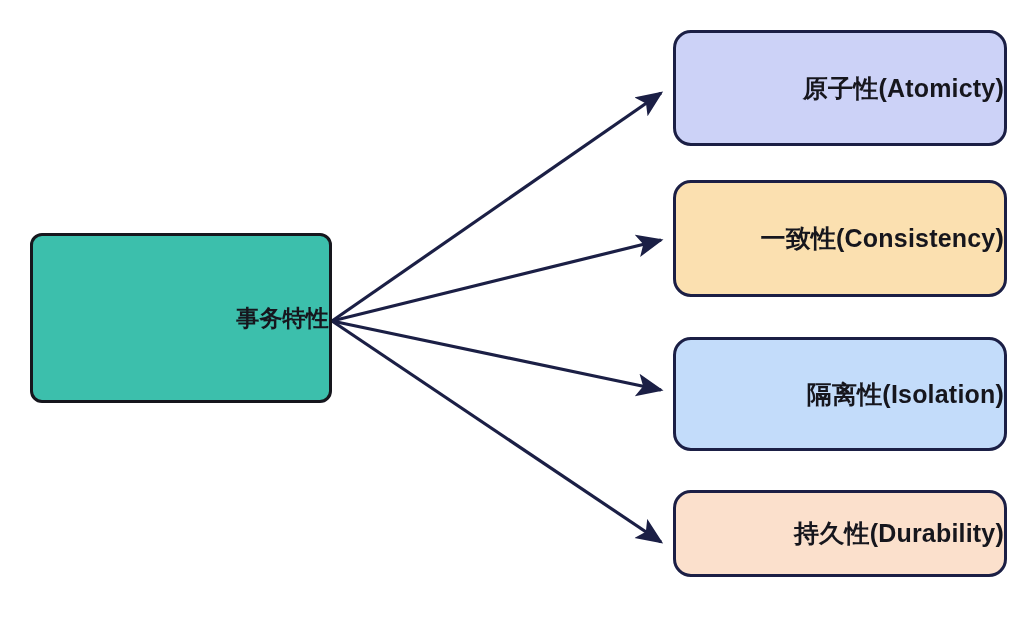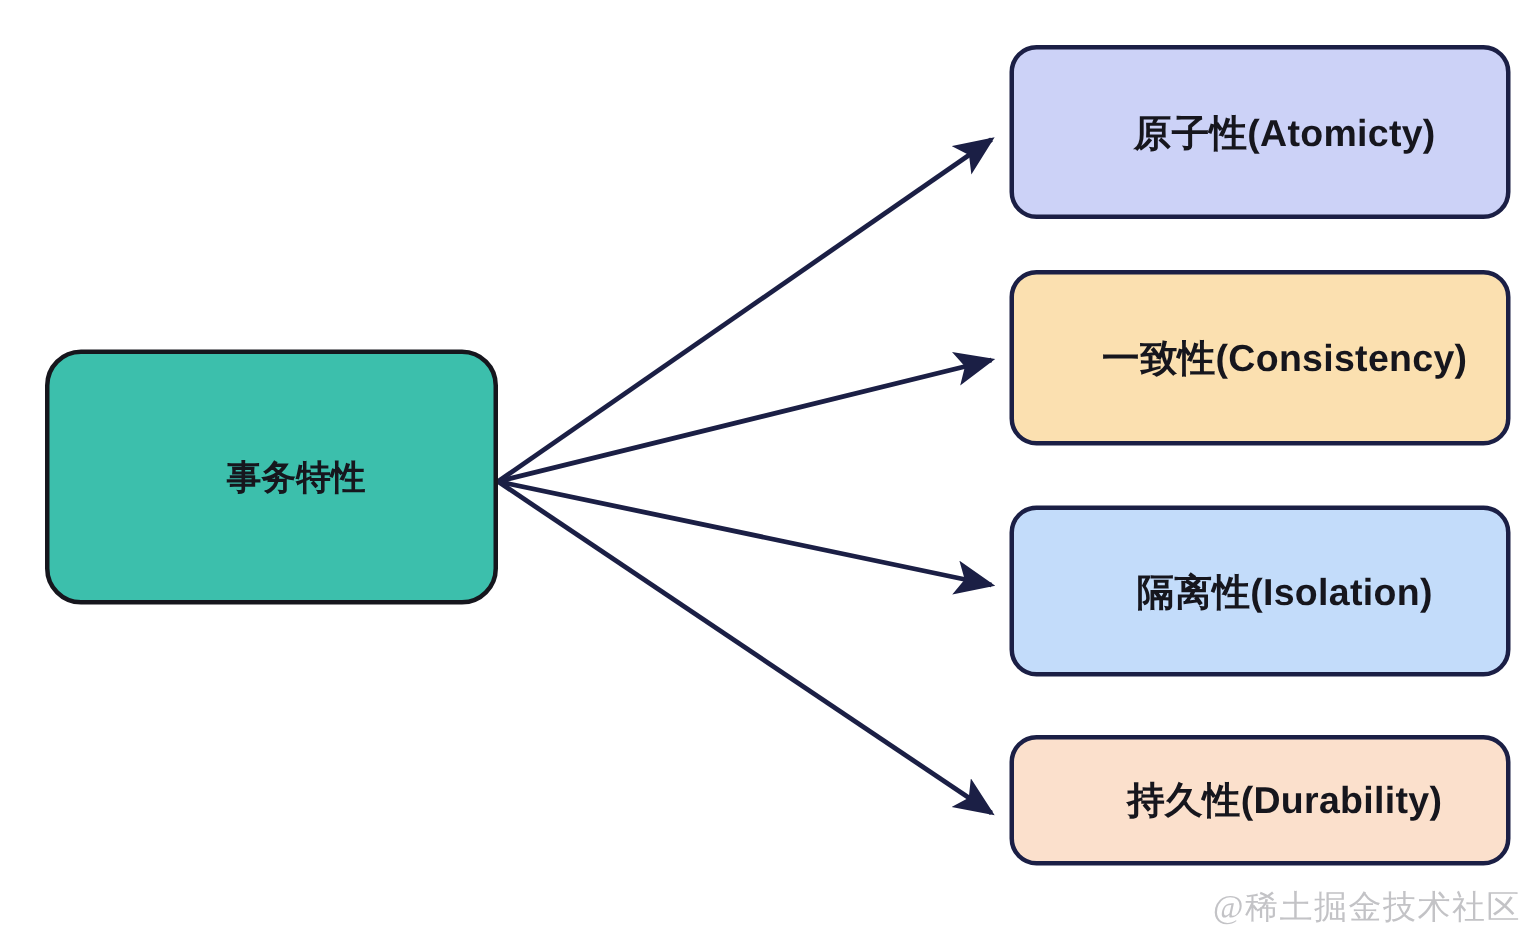--- a/index.html
+++ b/index.html
@@ -30,40 +30,40 @@
     width: 1022px;
     height: 624px;
     pointer-events: none;
   }
 
   .node {
     position: absolute;
     box-sizing: border-box;
     display: flex;
     align-items: center;
-    justify-content: center;
+    justify-content: flex-end;
     text-align: center;
     padding-left: 33px;
   }
 
   .node-label {
     font-weight: bold;
     letter-spacing: 0.2px;
     white-space: nowrap;
   }
 
   
   .node-source {
     left: 30px;
     top: 233px;
     width: 302px;
     height: 170px;
     background: #3cbfac;
     border: 3px solid #16161d;
-    border-radius: 24px;
+    border-radius: 12px;
   }
   .node-source .node-label {
     color: #16161d;
     font-size: 23px;
   }
 
   
   .node-target {
     left: 673px;
     width: 334px;
@@ -142,15 +142,14 @@
   </div>
 
   <div class="node node-target node-isolation">
     <span class="node-label">隔离性(Isolation)</span>
   </div>
 
   <div class="node node-target node-durability">
     <span class="node-label">持久性(Durability)</span>
   </div>
 
-  <div class="watermark">@稀土掘金技术社区</div>
 
 </div>
 
 </body></html>

